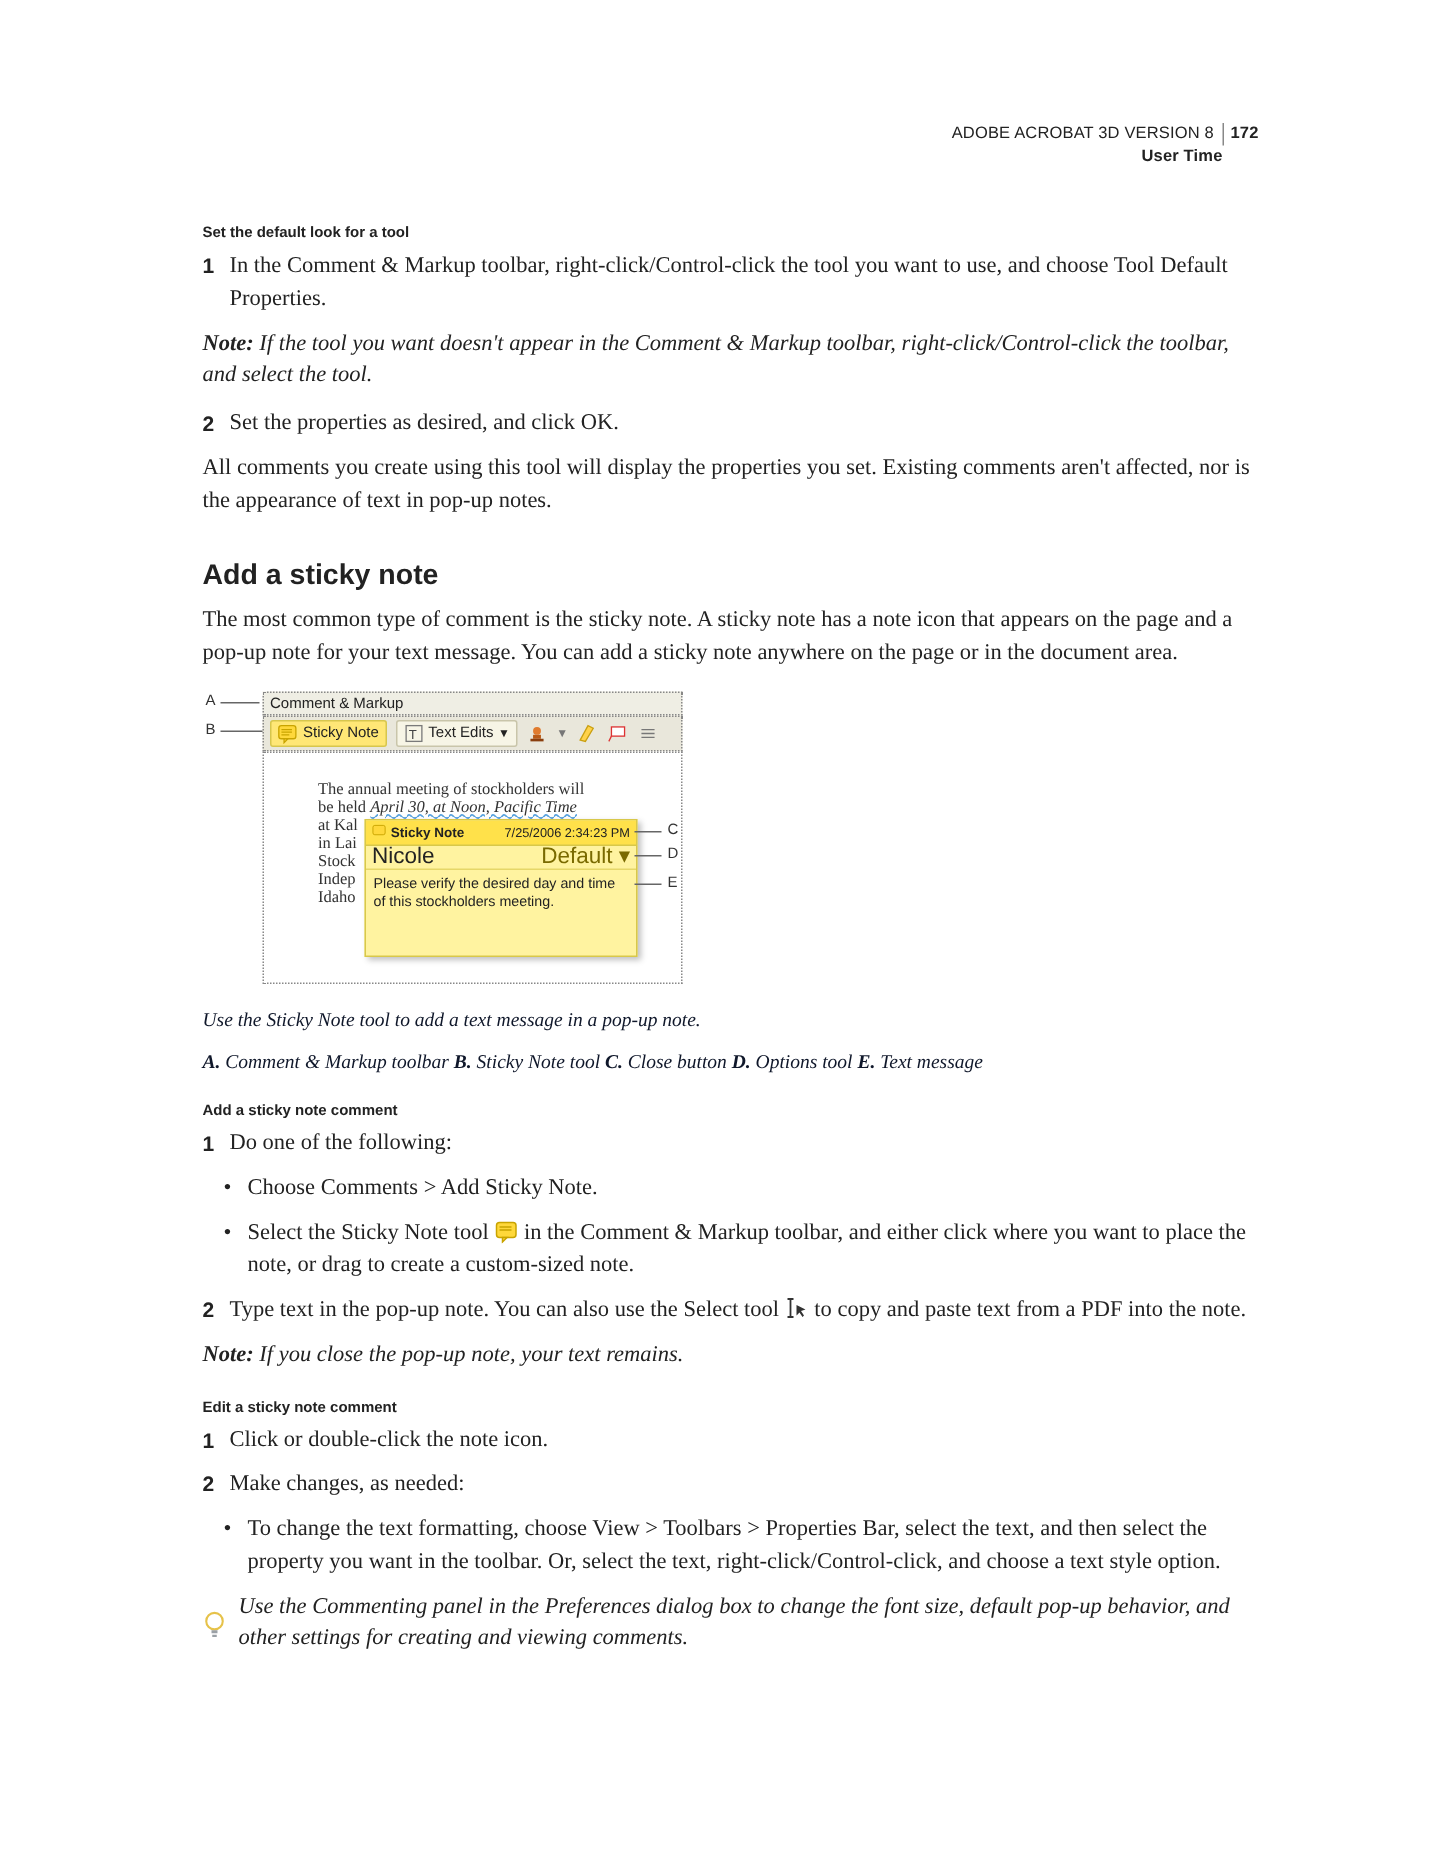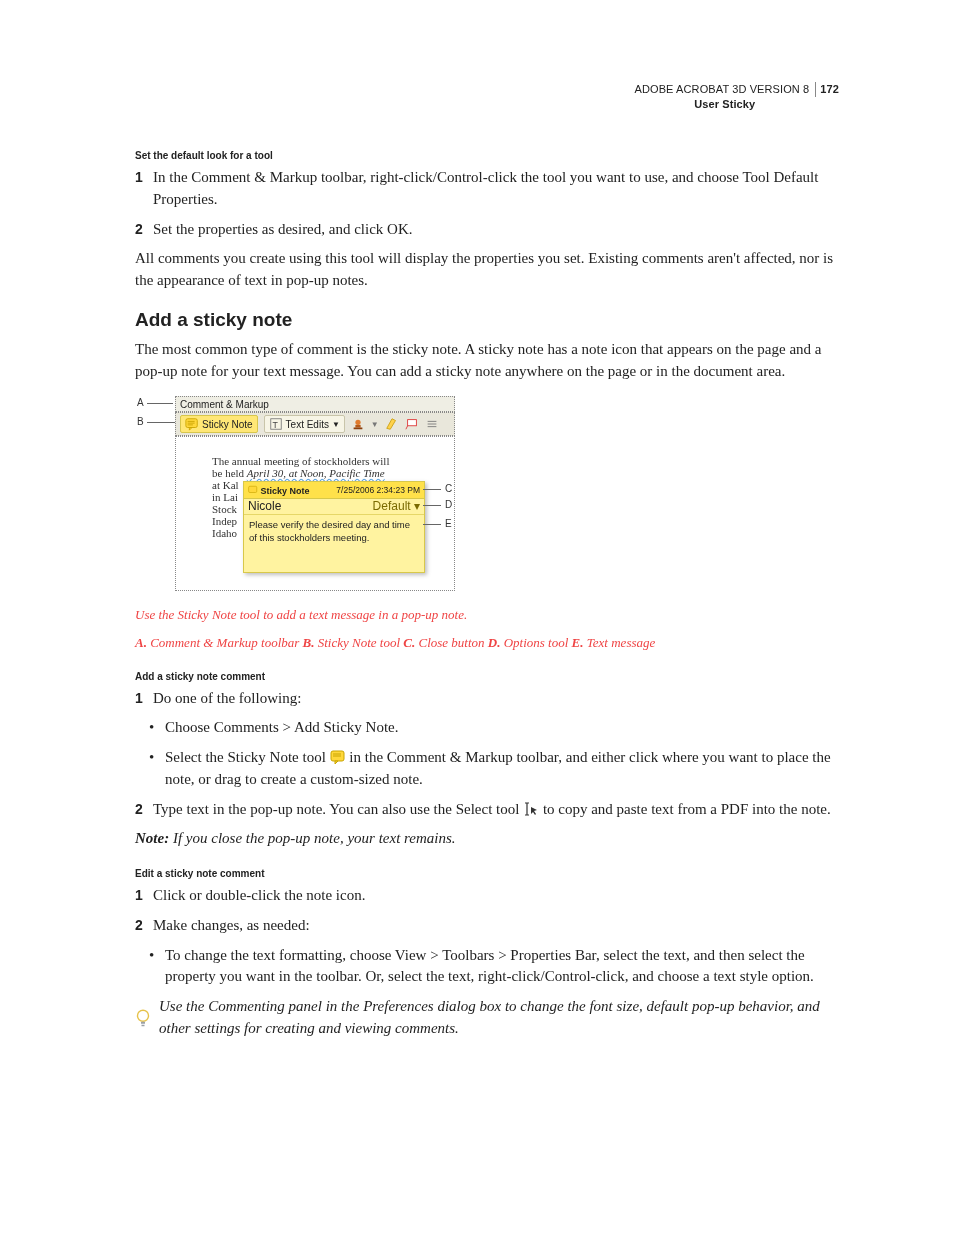--- a/index.html
+++ b/index.html
@@ -13,42 +13,42 @@
     width: 954px;
     height: 1235px;
     box-sizing: border-box;
     padding: 80px 115px 60px 135px;
     position: relative;
   }
   .running-head {
     position: absolute;
     top: 82px;
     right: 115px;
-    text-align: center;
+    text-align: right;
     font-family: "Myriad Pro", "Helvetica Neue", Arial, sans-serif;
     font-size: 11px;
     letter-spacing: 0.01em;
     line-height: 1.35;
   }
   .running-head .line1 { display: inline-block; border-right: 1px solid #888; padding-right: 6px; margin-right: 4px; }
   .running-head .pgnum { font-weight: 700; }
   .running-head .line2 { font-weight: 700; display:block; padding-right: 24px;}
   .content { margin-top: 70px; }
 
   .h3 {
     font-family: "Myriad Pro", "Helvetica Neue", Arial, sans-serif;
     font-weight: 700;
     font-size: 10px;
     margin: 18px 0 6px;
   }
   .h2 {
     font-family: "Myriad Pro", "Helvetica Neue", Arial, sans-serif;
     font-weight: 700;
     font-size: 19px;
-    margin: 17px 0 8px;
+    margin: 28px 0 8px;
   }
   p.body {
     font-size: 15px;
     line-height: 1.45;
     margin: 6px 0 10px;
   }
   p.note {
     font-size: 15px;
     line-height: 1.45;
     font-style: italic;
@@ -143,55 +143,56 @@
     font-family: Tahoma, Arial, sans-serif;
   }
   .popup .hdr {
     height: 16px; background: #ffe14a; border-bottom: 1px solid #d8c84a;
     display: flex; align-items: center; justify-content: space-between;
     font-size: 9px; font-weight: 700; padding: 0 4px;
   }
   .popup .hdr .ts { font-weight: 400; font-size: 8.5px;}
   .popup .sub {
     height: 15px; border-bottom: 1px solid #e6d768;
-    display: flex; align-items: flex-start; justify-content: space-between;
-    font-size: 12px; padding: 0 4px;
+    display: flex; align-items: flex-end; justify-content: space-between;
+    font-size: 15px; padding: 0 4px;
   }
   .popup .msg { font-size: 9.5px; padding: 4px 5px; line-height: 1.3; }
 
   .caption {
     font-style: italic;
     font-size: 13px;
     line-height: 1.4;
     margin: 10px 0 2px;
-    color: #ef4444;
+    color: #0f172a;
   }
   .caption .key { font-weight: 700; font-style: italic; }
 
   .inline-ico { display:inline-block; vertical-align: -3px; width:16px; height:16px;}
   .tip-row { display:flex; gap:8px; margin:6px 0 8px;}
   .tip-row .bulb { flex: 0 0 auto; width:16px; margin-top:2px;}
   .tip-row p { margin:0; font-style: italic; font-size:15px; line-height:1.45;}
 </style>
 </head>
 <body>
 
 <div class="page">
 
   <div class="running-head">
     <span class="line1">ADOBE ACROBAT 3D VERSION 8</span><span class="pgnum">172</span>
-    <span class="line2">User Sticky</span>
+    <span class="line2">User Time</span>
   </div>
 
   <div class="content">
 
     <div class="h3">Set the default look for a tool</div>
     <ol class="steps">
       <li><span class="num">1</span><span>In the Comment &amp; Markup toolbar, right-click/Control-click the tool you want to use, and choose Tool Default Properties.</span></li>
     </ol>
+    <p class="note"><span class="label">Note:</span><span> If the tool you want doesn't appear in the Comment &amp; Markup toolbar, right-click/Control-click the toolbar, and select the tool.</span></p>
     <ol class="steps">
       <li><span class="num">2</span><span>Set the properties as desired, and click OK.</span></li>
     </ol>
     <p class="body">All comments you create using this tool will display the properties you set. Existing comments aren't affected, nor is the appearance of text in pop-up notes.</p>
 
     <div class="h2">Add a sticky note</div>
     <p class="body">The most common type of comment is the sticky note. A sticky note has a note icon that appears on the page and a pop-up note for your text message. You can add a sticky note anywhere on the page or in the document area.</p>
 
     <div class="figure-wrap">
       <div class="figure">

